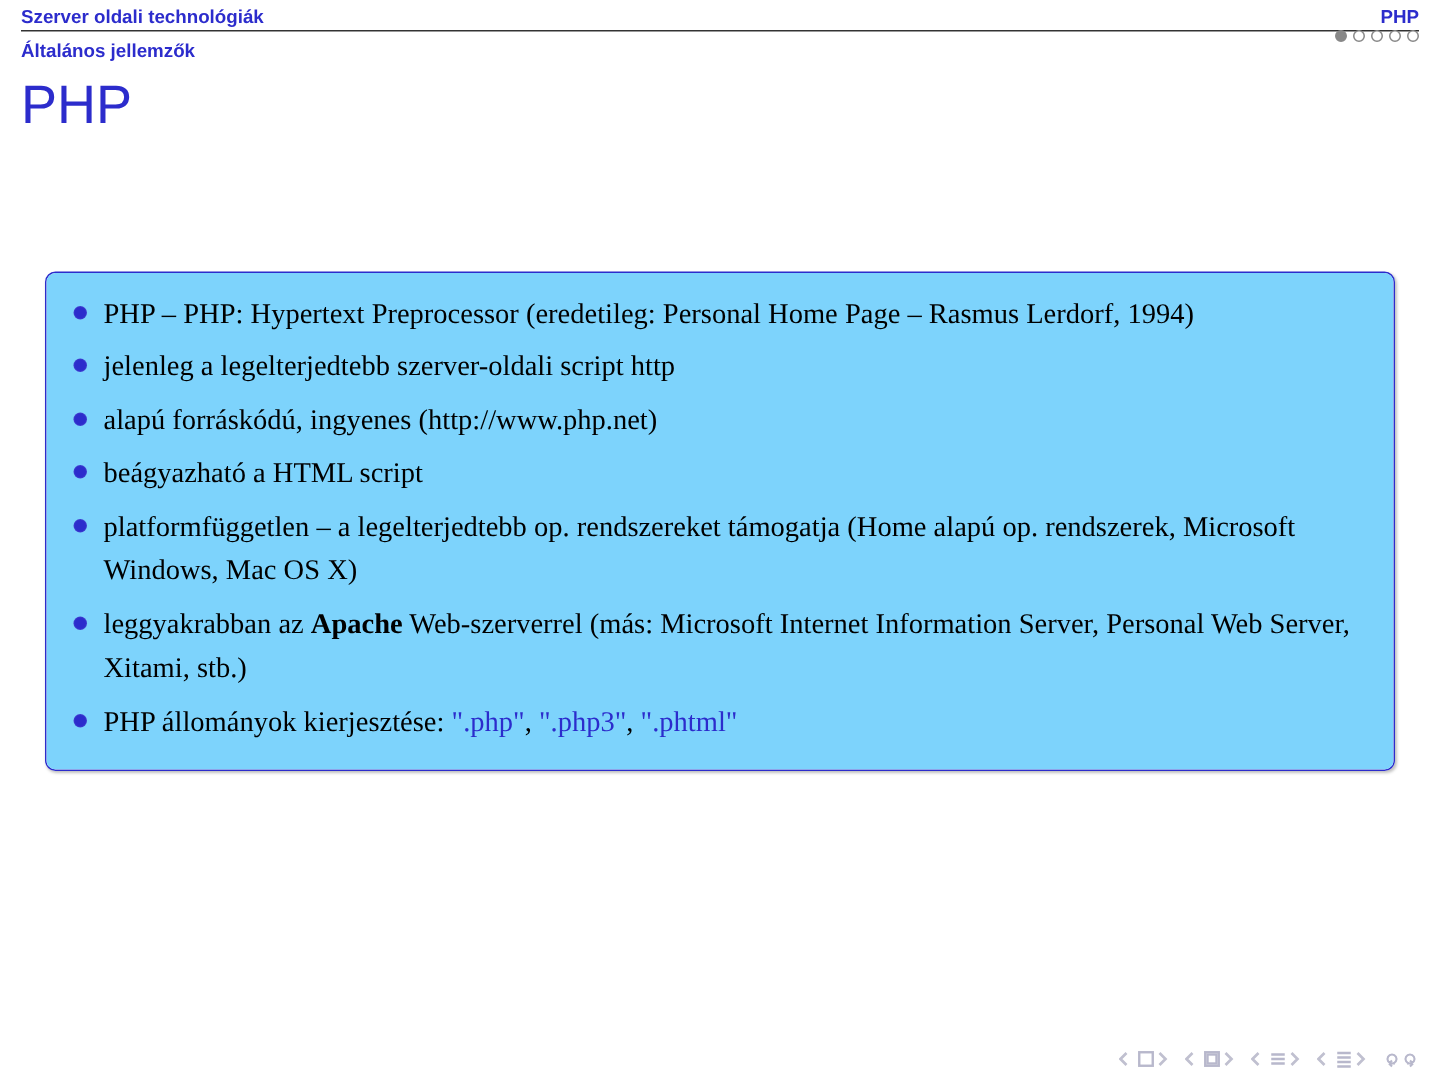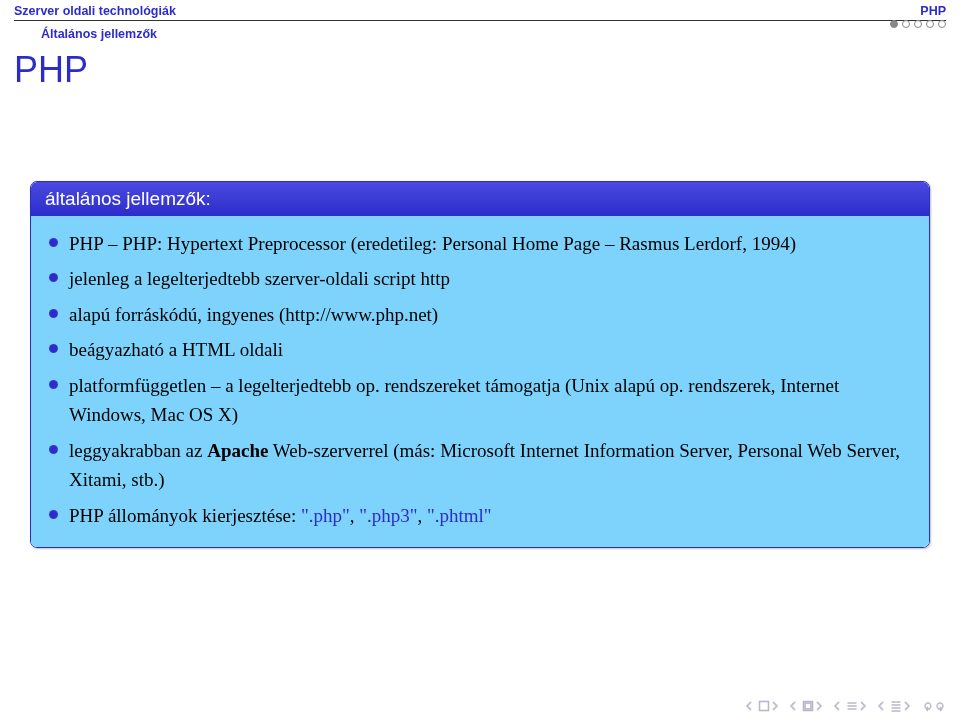--- a/index.html
+++ b/index.html
@@ -37,21 +37,20 @@
   .section-line {
     margin: 2px 14px 0 14px;
     border-top: 1px solid #333;
   }
   .subsection {
     padding: 6px 14px 0 14px;
     font-size: 12.5px;
     font-weight: bold;
     color: #2c2ccc;
     font-family: "Helvetica Neue", Arial, sans-serif;
-    margin-left: 27px;
   }
   .slide-title {
     padding: 8px 14px 0 14px;
     font-size: 36px;
     color: #2c2ccc;
     font-family: "Helvetica Neue", Arial, sans-serif;
   }
   .content-wrap {
     padding: 90px 30px 0 30px;
   }
@@ -127,28 +126,27 @@
   <div class="dot"></div>
   <div class="dot"></div>
 </div>
 <div class="section-line"></div>
 <div class="subsection">Általános jellemzők</div>
 
 <div class="slide-title">PHP</div>
 
 <div class="content-wrap">
   <div class="block">
-    <div class="block-title">általános jellemzők:</div>
     <div class="block-body">
       <ul id="bullets">
           <li>PHP – PHP: Hypertext Preprocessor (eredetileg: Personal Home Page – Rasmus Lerdorf, 1994)</li>
           <li>jelenleg a legelterjedtebb szerver-oldali script http</li>
           <li>alapú forráskódú, ingyenes (http://www.php.net)</li>
-          <li>beágyazható a HTML oldali</li>
-          <li>platformfüggetlen – a legelterjedtebb op. rendszereket támogatja (Unix alapú op. rendszerek, Internet Windows, Mac OS X)</li>
+          <li>beágyazható a HTML script</li>
+          <li>platformfüggetlen – a legelterjedtebb op. rendszereket támogatja (Home alapú op. rendszerek, Microsoft Windows, Mac OS X)</li>
           <li>leggyakrabban az <span class="bold">Apache</span> Web-szerverrel (más: Microsoft Internet Information Server, Personal Web Server, Xitami, stb.)</li>
           <li>PHP állományok kierjesztése: <span class="ext">".php"</span>, <span class="ext">".php3"</span>, <span class="ext">".phtml"</span></li>
         </ul>
     </div>
   </div>
 </div>
 
 <div class="navbar">
   <span class="grp">
     <svg viewBox="0 0 12 12">

